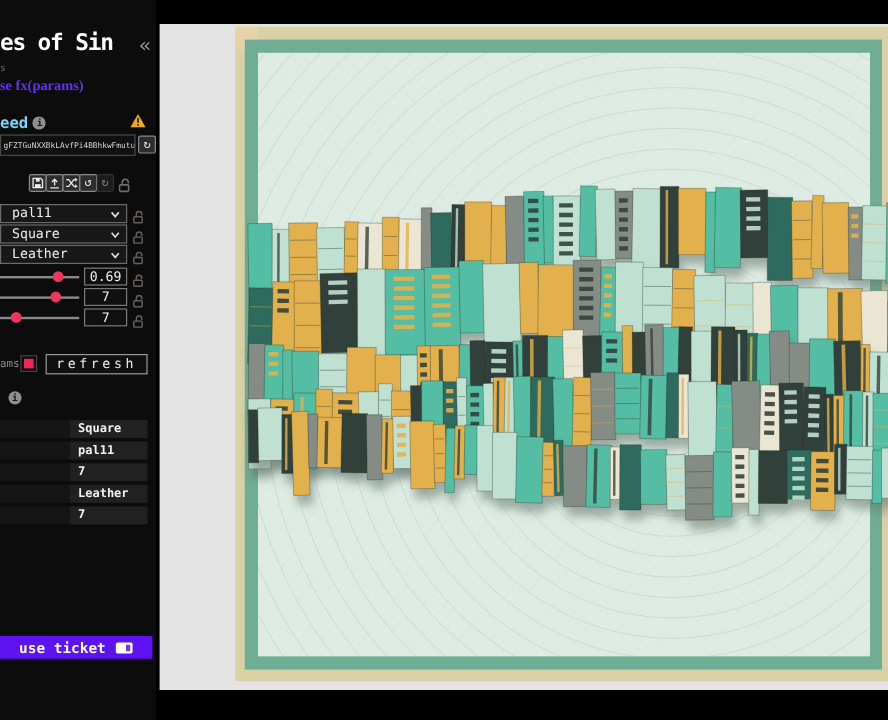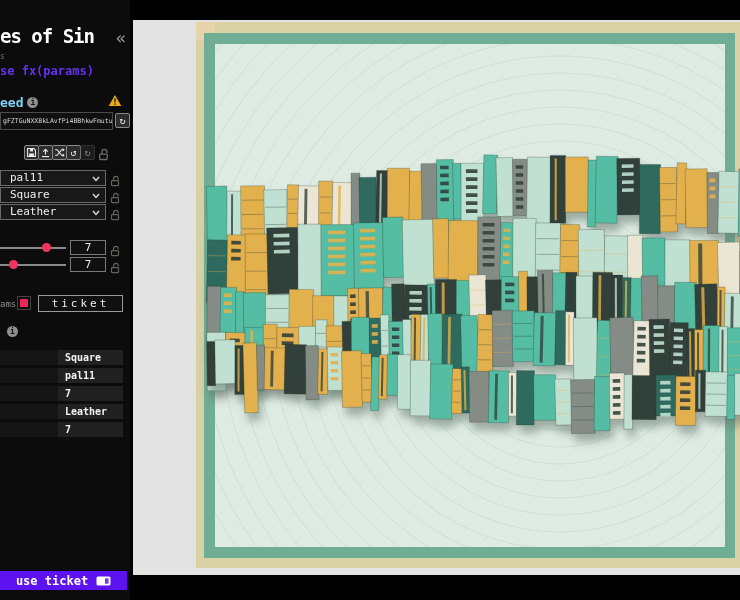--- a/index.html
+++ b/index.html
@@ -52,38 +52,38 @@
       box-sizing:border-box;color:#efefef;font-size:11px;line-height:15px;text-align:center;
       letter-spacing:3px;cursor:pointer;}
   #info2{left:3px;top:326px;}
   
   #summary{left:0;top:350px;width:123px;}
   .srow{display:flex;height:15px;margin-bottom:3px;}
   .srow .cellL{width:58px;background:#151515;}
   .srow .cellR{flex:1;background:#212121;color:#f2f2f2;font-size:10px;font-weight:bold;
       line-height:15px;padding-left:7px;}
   
-  #ticket-btn{left:0;top:571px;width:127px;height:19px;display:flex;align-items:center;
+  #ticket-btn{left:0;top:530px;width:127px;height:19px;display:flex;align-items:center;
       justify-content:center;gap:8px;color:#fff;font-size:12px;font-weight:bold;cursor:pointer;}
   
   #stage{position:absolute;left:133px;top:20px;width:607px;height:555px;background:#e3e3e3;overflow:hidden;}
   #frame{position:absolute;left:63px;top:2px;width:546px;height:546px;}
 </style>
 </head>
 <body>
 
 <div id="app">
 
   <div id="sidebar">
 
     <div id="title" class="abs">es of Sin</div>
     <div id="collapse" class="abs">«</div>
 
     <div id="frag-s" class="abs">s</div>
-    <div id="fx-link" class="abs" style="color: rgb(98, 51, 240);">se fx(params)</div>
+    <div id="fx-link" class="abs" style="color: rgb(98, 51, 240); font-family: Liberation Serif, serif;">se fx(params)</div>
 
     <div id="seed-row" class="abs">
       <span id="seed-label">eed</span><span class="info-circle">i</span>
       <span id="warn">
         <svg width="14" height="13" viewBox="0 0 14 13">
           <path d="M7 1 L13.3 12 H0.7 Z" fill="#eca918"></path>
           <rect x="6.35" y="4.2" width="1.3" height="4.2" fill="#161616"></rect>
           <rect x="6.35" y="9.4" width="1.3" height="1.4" fill="#161616"></rect>
         </svg>
       </span>
@@ -157,20 +157,31 @@
           <path d="M1 1 L4 4.5 L7 1" fill="none" stroke="#dddddd" stroke-width="1.4"></path>
           </svg>
       </div>
       <span class="lockbtn" style="left:110px;top:2px">
         <svg width="12" height="12" viewBox="0 0 12 12">
             <rect x="1.5" y="5.6" width="7" height="5" rx="0.8" fill="none" stroke="#c3b6a8" stroke-width="1.2"></rect>
             <path d="M3.6 5.6 V3.6 a2.3 2.3 0 0 1 4.6 0 V4.6" fill="none" stroke="#c3b6a8" stroke-width="1.2"></path>
           </svg></span>
     </div>
 
+    <div class="abs slrow" style="top:223px">
+      <div class="track">
+        <span class="thumb" style="background: rgb(240, 53, 95); left: calc(72% - 4px);"></span>
+        </div>
+      <div class="valbox">0.69</div>
+      <span class="lockbtn" style="left:110px;top:2px">
+        <svg width="12" height="12" viewBox="0 0 12 12">
+            <rect x="1.5" y="5.6" width="7" height="5" rx="0.8" fill="none" stroke="#c3b6a8" stroke-width="1.2"></rect>
+            <path d="M3.6 5.6 V3.6 a2.3 2.3 0 0 1 4.6 0 V4.6" fill="none" stroke="#c3b6a8" stroke-width="1.2"></path>
+          </svg></span>
+    </div>
     <div class="abs slrow" style="top:240px">
       <div class="track">
         <span class="thumb" style="background: rgb(240, 53, 95); left: calc(69% - 4px);"></span>
         </div>
       <div class="valbox">7</div>
       <span class="lockbtn" style="left:110px;top:2px">
         <svg width="12" height="12" viewBox="0 0 12 12">
             <rect x="1.5" y="5.6" width="7" height="5" rx="0.8" fill="none" stroke="#c3b6a8" stroke-width="1.2"></rect>
             <path d="M3.6 5.6 V3.6 a2.3 2.3 0 0 1 4.6 0 V4.6" fill="none" stroke="#c3b6a8" stroke-width="1.2"></path>
           </svg></span>
@@ -184,21 +195,21 @@
         <svg width="12" height="12" viewBox="0 0 12 12">
             <rect x="1.5" y="5.6" width="7" height="5" rx="0.8" fill="none" stroke="#c3b6a8" stroke-width="1.2"></rect>
             <path d="M3.6 5.6 V3.6 a2.3 2.3 0 0 1 4.6 0 V4.6" fill="none" stroke="#c3b6a8" stroke-width="1.2"></path>
           </svg></span>
     </div>
 
     <div id="frag-ams" class="abs">ams</div>
     <div id="swatch" class="abs">
       <span style="background: rgb(240, 37, 92);"></span>
     </div>
-    <div id="refresh-btn" class="abs">ticket</div>
+    <div id="refresh-btn" class="abs">refresh</div>
 
     <span id="info2" class="abs info-circle">i</span>
 
     <div id="summary" class="abs">
       <div class="srow">
         <div class="cellL"></div>
         <div class="cellR">Square</div>
       </div>
       <div class="srow">
         <div class="cellL"></div>

